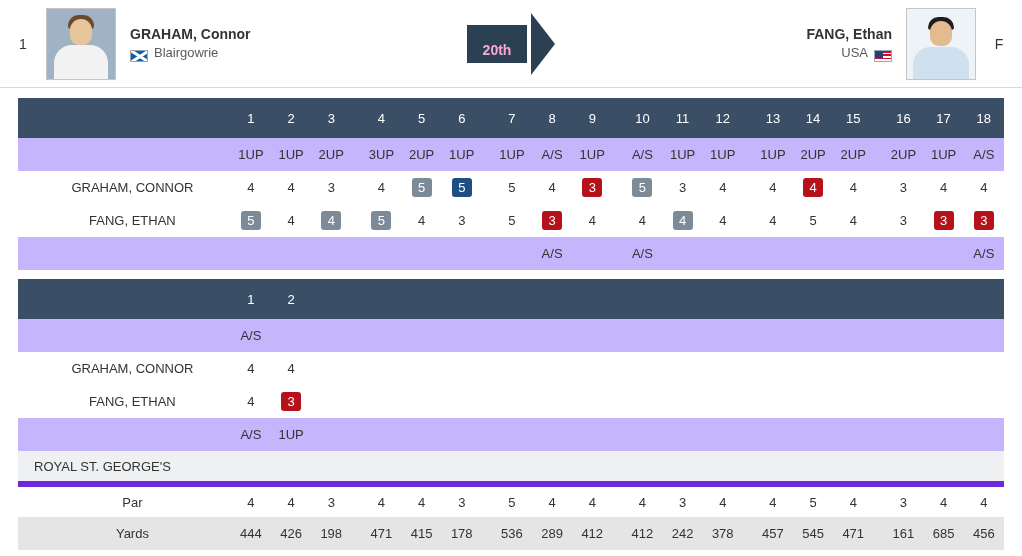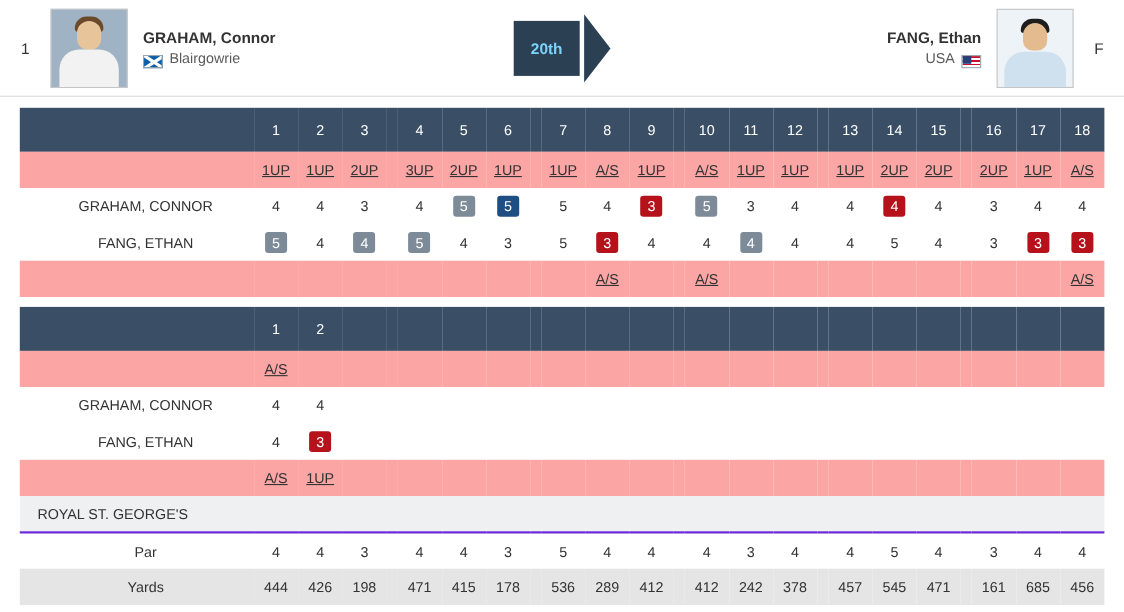--- a/index.html
+++ b/index.html
@@ -157,24 +157,24 @@
     width: 140px;
     display: flex;
     justify-content: center;
     align-items: center;
     position: relative;
     height: 100%;
   }
   .hole-tag {
     position: relative;
     background: #2c4054;
-    color: #7dd3fc;
+    color: #f9a8d4;
     font-size: 14px;
     font-weight: bold;
-    padding: 17px 16px 17px 16px;
+    padding: 17px 16px 5px 16px;
     min-width: 52px;
     text-align: right;
   }
   .hole-arrow {
     width: 0; height: 0;
     border-top: 31px solid transparent;
     border-bottom: 31px solid transparent;
     border-left: 24px solid #2c4054;
     margin-left: 4px;
   }
@@ -212,21 +212,21 @@
   .col-label { width: 212px; text-align: left; padding-left: 16px !important; }
   .col-hole  { width: 40px; }
   .gap       { width: 10px; }
 
   .row-head {
     background: #3a4f66;
     color: #ffffff;
     font-weight: bold;
   }
   .row-head td { height: 40px; }
-  .row-shade  { background: #fca5a5; text-decoration: underline; }
+  .row-shade  { background: #c4b5fd; }
   .row-white  { background: #ffffff; }
   .row-course td {
     background: #eef0f2;
     text-align: left;
     padding-left: 16px !important;
     font-size: 13px;
     color: #333;
     margin-left: 48px;
   }
   .sep-row td { height: 9px; background: #ffffff; padding: 0; }
@@ -246,21 +246,21 @@
     font-size: 13px;
     line-height: 1;
   }
   .chip-blue  { background: #1f4f82; }
   .chip-grey  { background: #7d8a98; }
   .chip-red   { background: #b5121b; }
   .plain { color: #333; }
 
   .row-parline td { background: #ffffff; }
   .row-yards td   { background: #e5e5e5; }
-  .row-divider td { border-top: 2px solid #6d28d9; }
+  .row-divider td { border-top: 6px solid #6d28d9; }
 </style>
 </head>
 <body>
 
 <div id="app">
 
   <div class="header">
 
     <div class="header-left">
       <div class="match-num">1</div>

